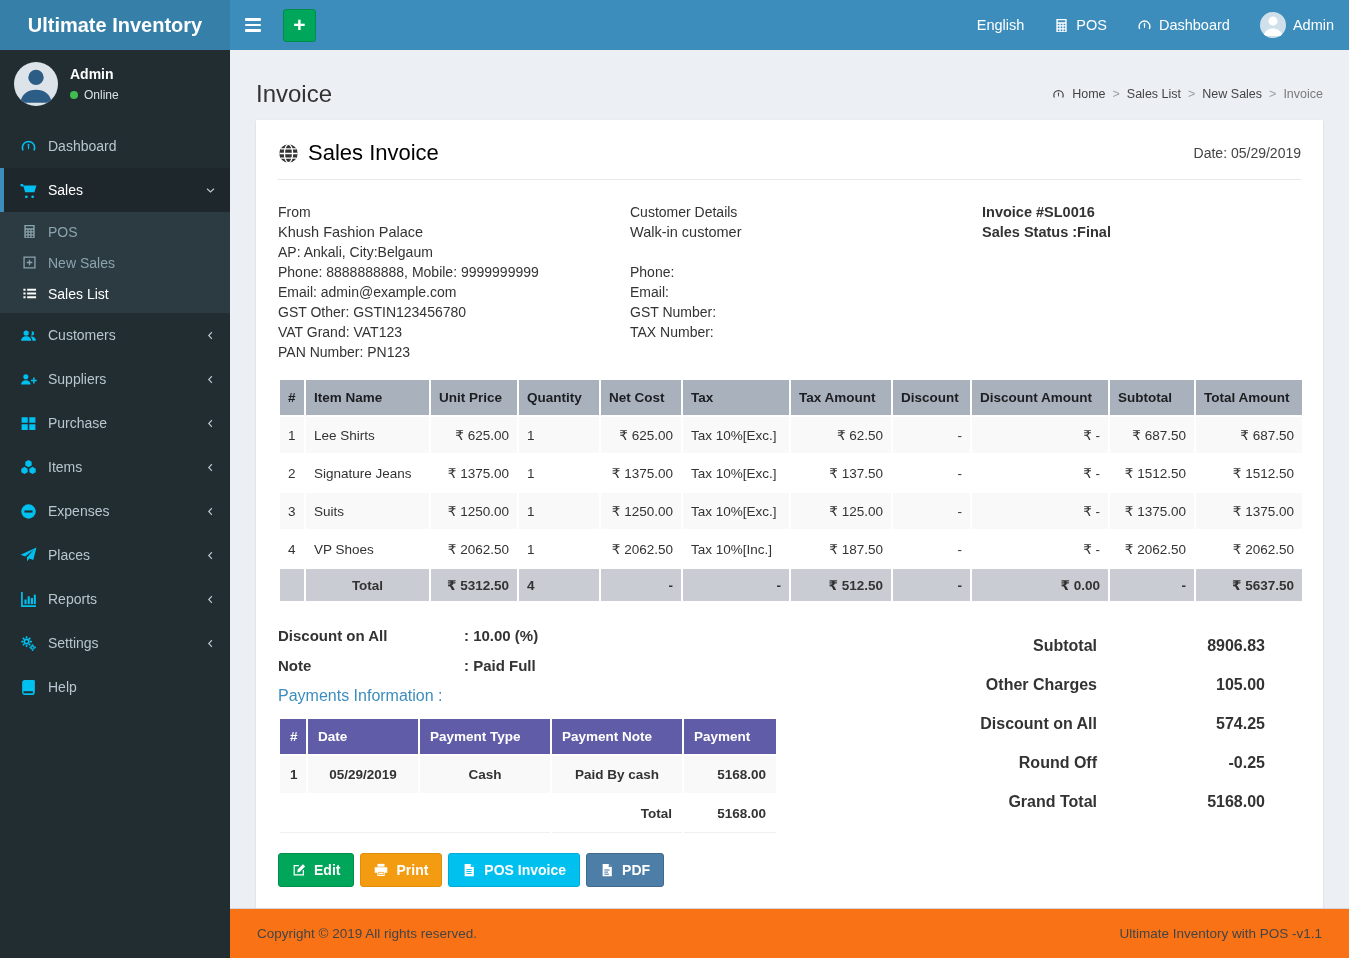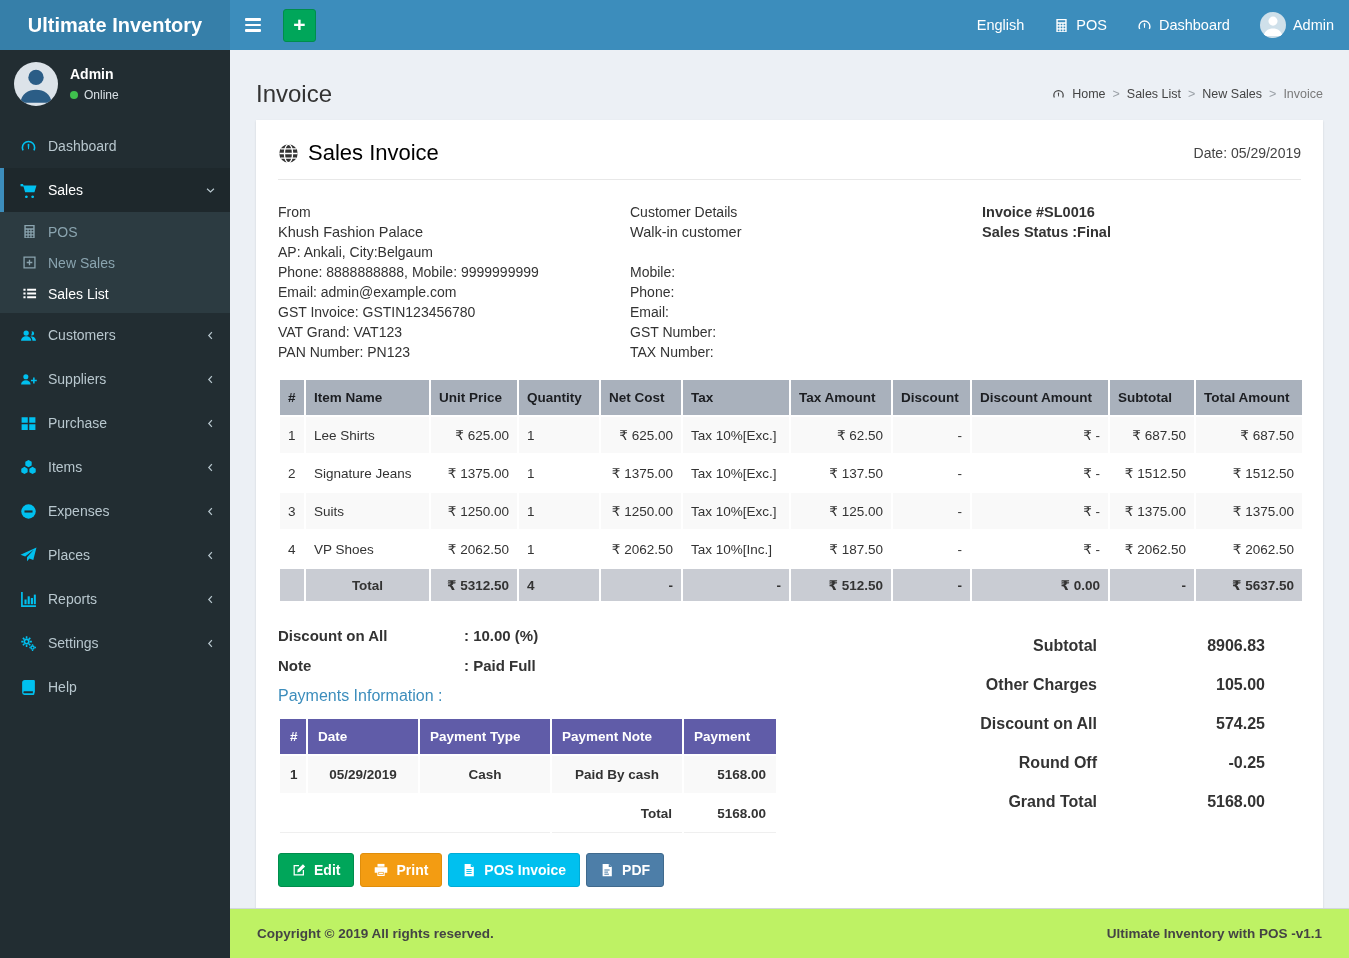--- a/index.html
+++ b/index.html
@@ -101,23 +101,23 @@
 
   .btn-row { display:flex; gap:6px; margin-top:20px; }
   .btn { display:inline-flex; align-items:center; gap:8px; padding:8px 13px; border-radius:3px; color:#fff;
          font-size:14px; font-weight:bold; cursor:pointer; border:1px solid rgba(0,0,0,.18); }
   .btn-edit { background:#00a65a; border-color:#008d4c; }
   .btn-print { background:#f39c12; border-color:#e08e0b; }
   .btn-pos { background:#00c0ef; border-color:#00acd6; }
   .btn-pdf { background:#4d7ea8; border-color:#406a8d; }
 
   
-  .footer { position:absolute; left:230px; bottom:0; width:1119px; height:50px; background:#bef264;
+  .footer { position:absolute; left:230px; bottom:0; width:1119px; height:50px; background:#f97316;
             border-top:1px solid #d2d6de; display:flex; justify-content:space-between; align-items:center;
-            padding:0 27px; font-size:13.5px; color:#444; font-weight:bold; z-index:15; }
+            padding:0 27px; font-size:13.5px; color:#444; font-weight:normal; z-index:15; }
 </style>
 </head>
 <body>
 
 <div class="app">
 
   <div class="topbar">
     <div class="logo">Ultimate Inventory</div>
     <div class="navbar">
       <div class="hamburger">
@@ -345,29 +345,28 @@
         <div class="inv-date">Date: 05/29/2019</div>
       </div>
 
       <div class="inv-info">
         <div class="inv-col">
           <div class="col-head">From</div>
           <div class="col-name">Khush Fashion Palace</div>
           <div>AP: Ankali, City:Belgaum</div>
           <div>Phone: 8888888888, Mobile: 9999999999</div>
           <div>Email: admin@example.com</div>
-          <div>GST Invoice: GSTIN123456780</div>
+          <div>GST Other: GSTIN123456780</div>
           <div>VAT Grand: VAT123</div>
           <div>PAN Number: PN123</div>
         </div>
         <div class="inv-col">
           <div class="col-head">Customer Details</div>
           <div class="col-name">Walk-in customer</div>
           <div class="blank-line"></div>
-          <div>Mobile:</div>
           <div>Phone:</div>
           <div>Email:</div>
           <div>GST Number:</div>
           <div>TAX Number:</div>
         </div>
         <div class="inv-col3">
           <div>Invoice #SL0016</div>
           <div>Sales Status :Final</div>
         </div>
       </div>

